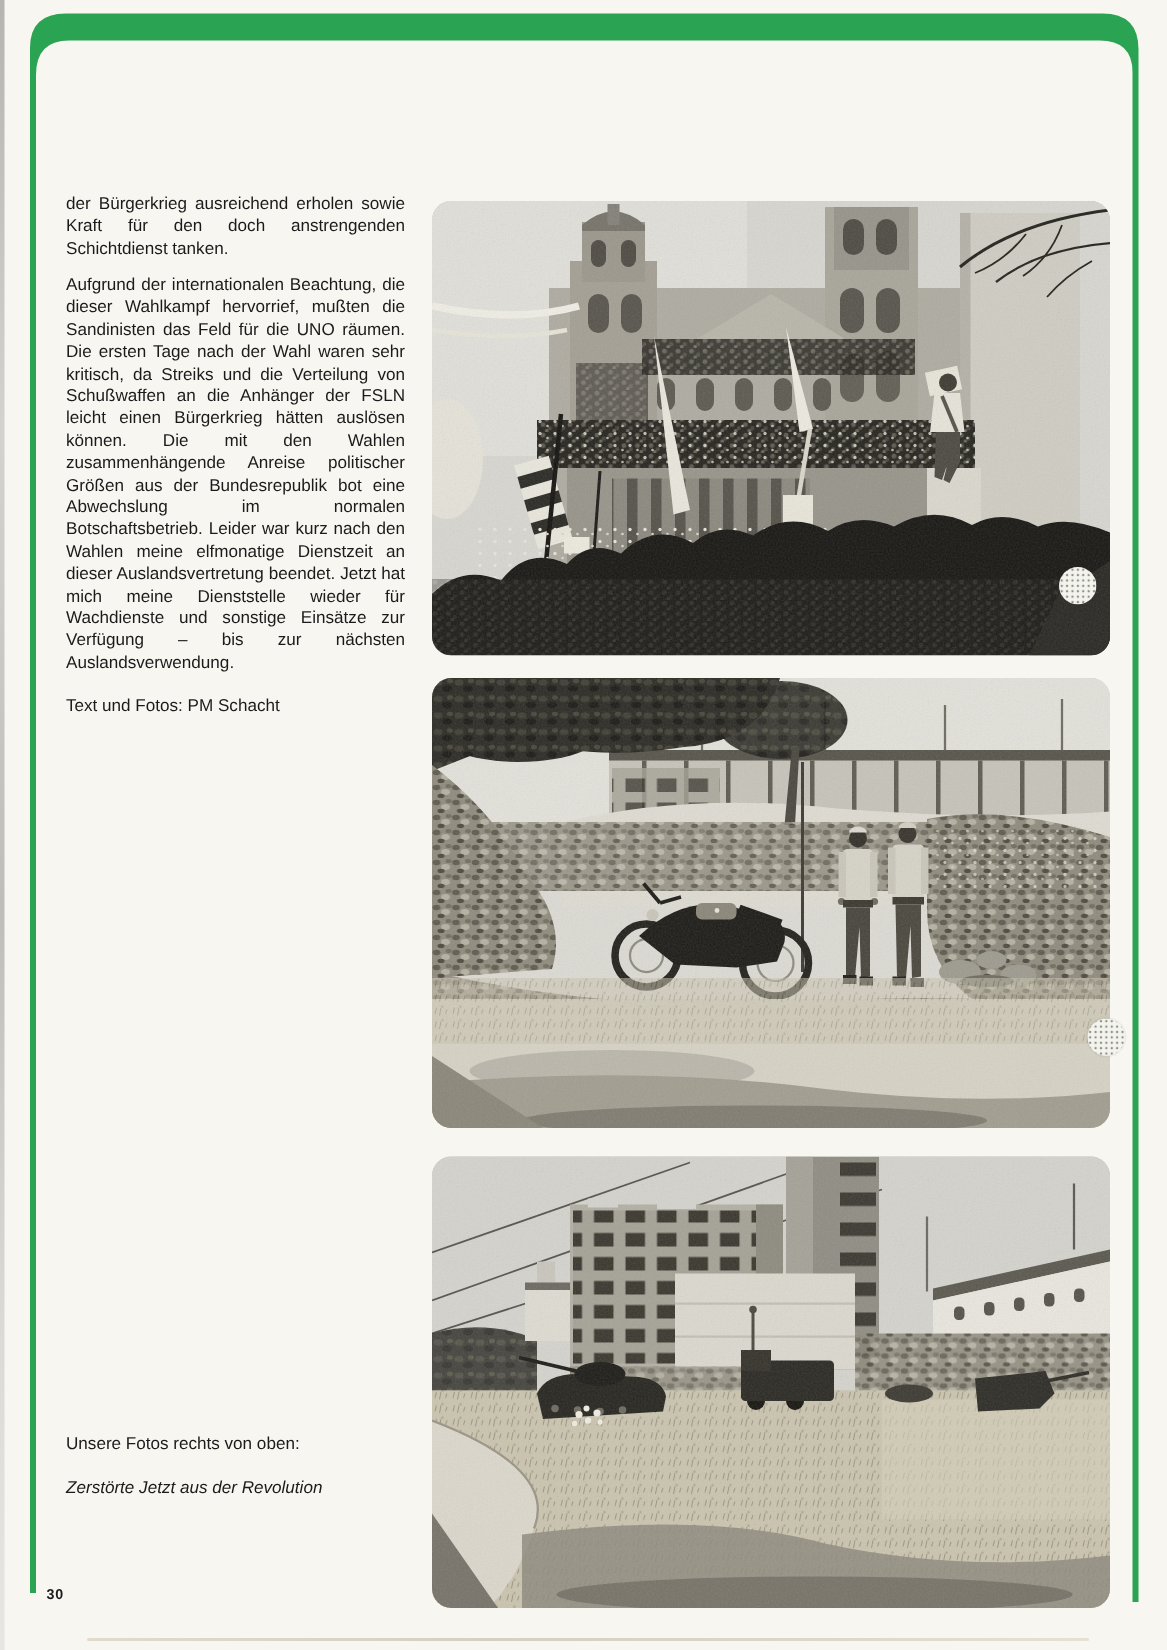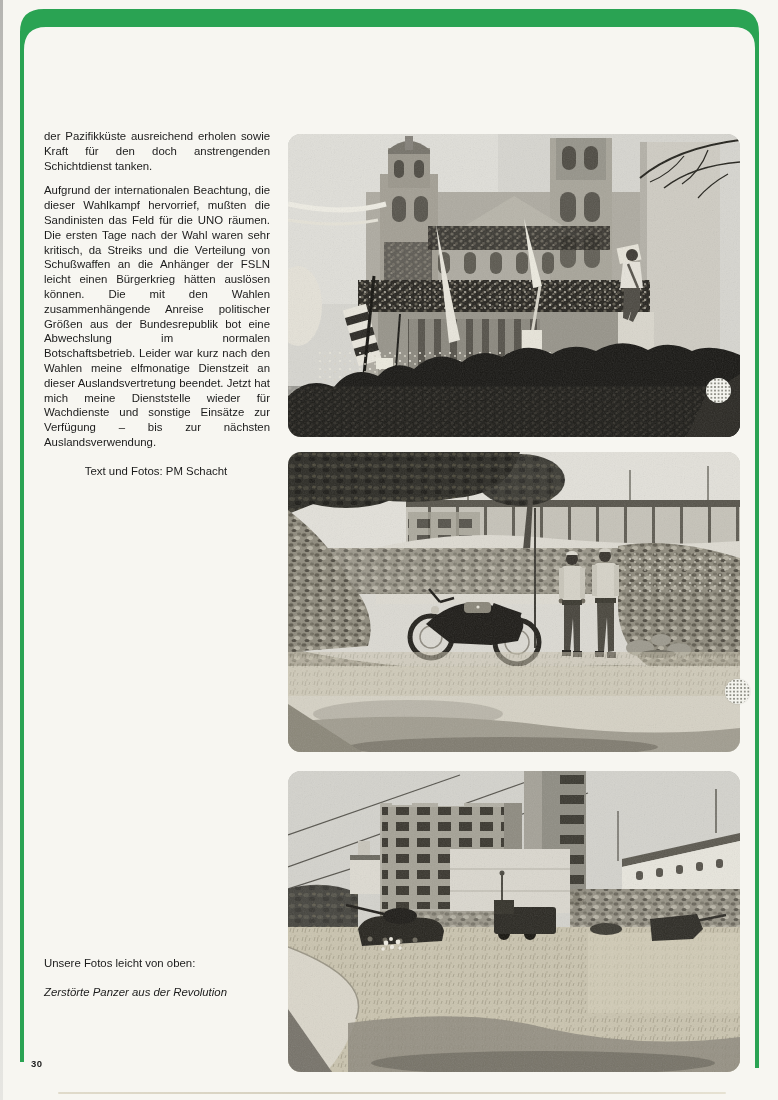--- a/index.html
+++ b/index.html
@@ -10,21 +10,21 @@
     color:#1b1b1b;
   }
   .frame-svg{position:absolute;left:0;top:0;width:778px;height:1100px;pointer-events:none;}
   
   .article{
     position:absolute;left:44px;top:129px;width:226px;
     font-size:11.4px;line-height:14.8px;text-align:justify;
     hyphens:auto;-webkit-hyphens:auto;
   }
   .article p{margin:0 0 10px 0;}
-  .byline{ text-align:center; margin-top:14px; padding-right:2px; }
+  .byline{ text-align:left; margin-top:14px; padding-right:2px; }
   
   .captions{position:absolute;left:44px;top:956px;width:242px;font-size:11.4px;line-height:15px;}
   .captions .intro{margin:0 0 14px 0;font-style:normal;}
   .captions .item{margin:0 0 16px 0;font-style:italic;}
   .captions .item:last-child{margin-bottom:0;}
   .page-number{
     position:absolute;left:31px;top:1058px;
     font-size:9.5px;font-weight:bold;letter-spacing:0.5px;text-align:center;
   }
   
@@ -110,21 +110,21 @@
       <rect x="24" y="4" width="24" height="9" fill="#3b3931"></rect>
     </pattern>
   </defs>
 </svg>
 
 <svg class="frame-svg" viewBox="0 0 778 1100">
   <path d="M20,1062 L20,32 Q20,9 44,9 L735,9 Q759,9 759,33 L759,1068 L755,1068 L755,48 Q755,27 733,27 L46,27 Q24,27 24,50 L24,1062 Z" fill="#2aa353"></path>
 </svg>
 
 <div class="article">
-  <p>der Pazifikküste ausreichend erholen sowie Kraft für den doch anstrengenden Schichtdienst tanken.</p>
+  <p>der Bürgerkrieg ausreichend erholen sowie Kraft für den doch anstrengenden Schichtdienst tanken.</p>
   <p>Aufgrund der internationalen Beachtung, die dieser Wahlkampf hervorrief, mußten die Sandinisten das Feld für die UNO räumen. Die ersten Tage nach der Wahl waren sehr kritisch, da Streiks und die Verteilung von Schußwaffen an die Anhänger der FSLN leicht einen Bürgerkrieg hätten auslösen können. Die mit den Wahlen zusammenhängende Anreise politischer Größen aus der Bundesrepublik bot eine Abwechslung im normalen Botschaftsbetrieb. Leider war kurz nach den Wahlen meine elfmonatige Dienstzeit an dieser Auslandsvertretung beendet. Jetzt hat mich meine Dienststelle wieder für Wachdienste und sonstige Einsätze zur Verfügung – bis zur nächsten Auslandsverwendung.</p>
   <div class="byline">Text und Fotos: PM Schacht</div>
 </div>
 
 <div class="photo" id="photo1">
 <svg viewBox="0 0 452 303" role="img" aria-label="Wahlveranstaltung der UNO vor der Kathedrale mit Menschenmenge und Fahnen">
   <rect width="452" height="303" fill="#d7d6d0"></rect>
   <rect width="210" height="170" fill="#e0dfd9"></rect>
   <g>
     <rect x="78" y="58" width="280" height="192" fill="#aeaba1"></rect>
@@ -360,22 +360,22 @@
     <path d="M0,176 q84,32 68,72" stroke="#9a9585" stroke-width="1.5" fill="none"></path>
     <path d="M60,252 q122,-16 202,6 q92,20 190,8 L452,301 L60,301 Z" fill="#8e8a7e" opacity="0.85"></path>
     <ellipse cx="255" cy="292" rx="172" ry="12" fill="#6f6b60" opacity="0.8"></ellipse>
     <path d="M0,238 l44,63 H0 Z" fill="#77736a"></path>
   </g>
   <rect width="452" height="301" filter="url(#grain)" opacity="0.15"></rect>
 </svg>
 </div>
 
 <div class="captions">
-  <p class="intro">Unsere Fotos leicht von oben:</p>
-  <p class="item">Zerstörte Panzer aus der Revolution</p>
+  <p class="intro">Unsere Fotos rechts von oben:</p>
+  <p class="item">Zerstörte Jetzt aus der Revolution</p>
 </div>
 
 <div class="page-number">30</div>
 
 <div class="scan-edge"></div>
 <div class="scan-bottom-line"></div>
 <div class="punch-hole" id="hole1"></div>
 <div class="punch-hole" id="hole2"></div>
 
 </body></html>

